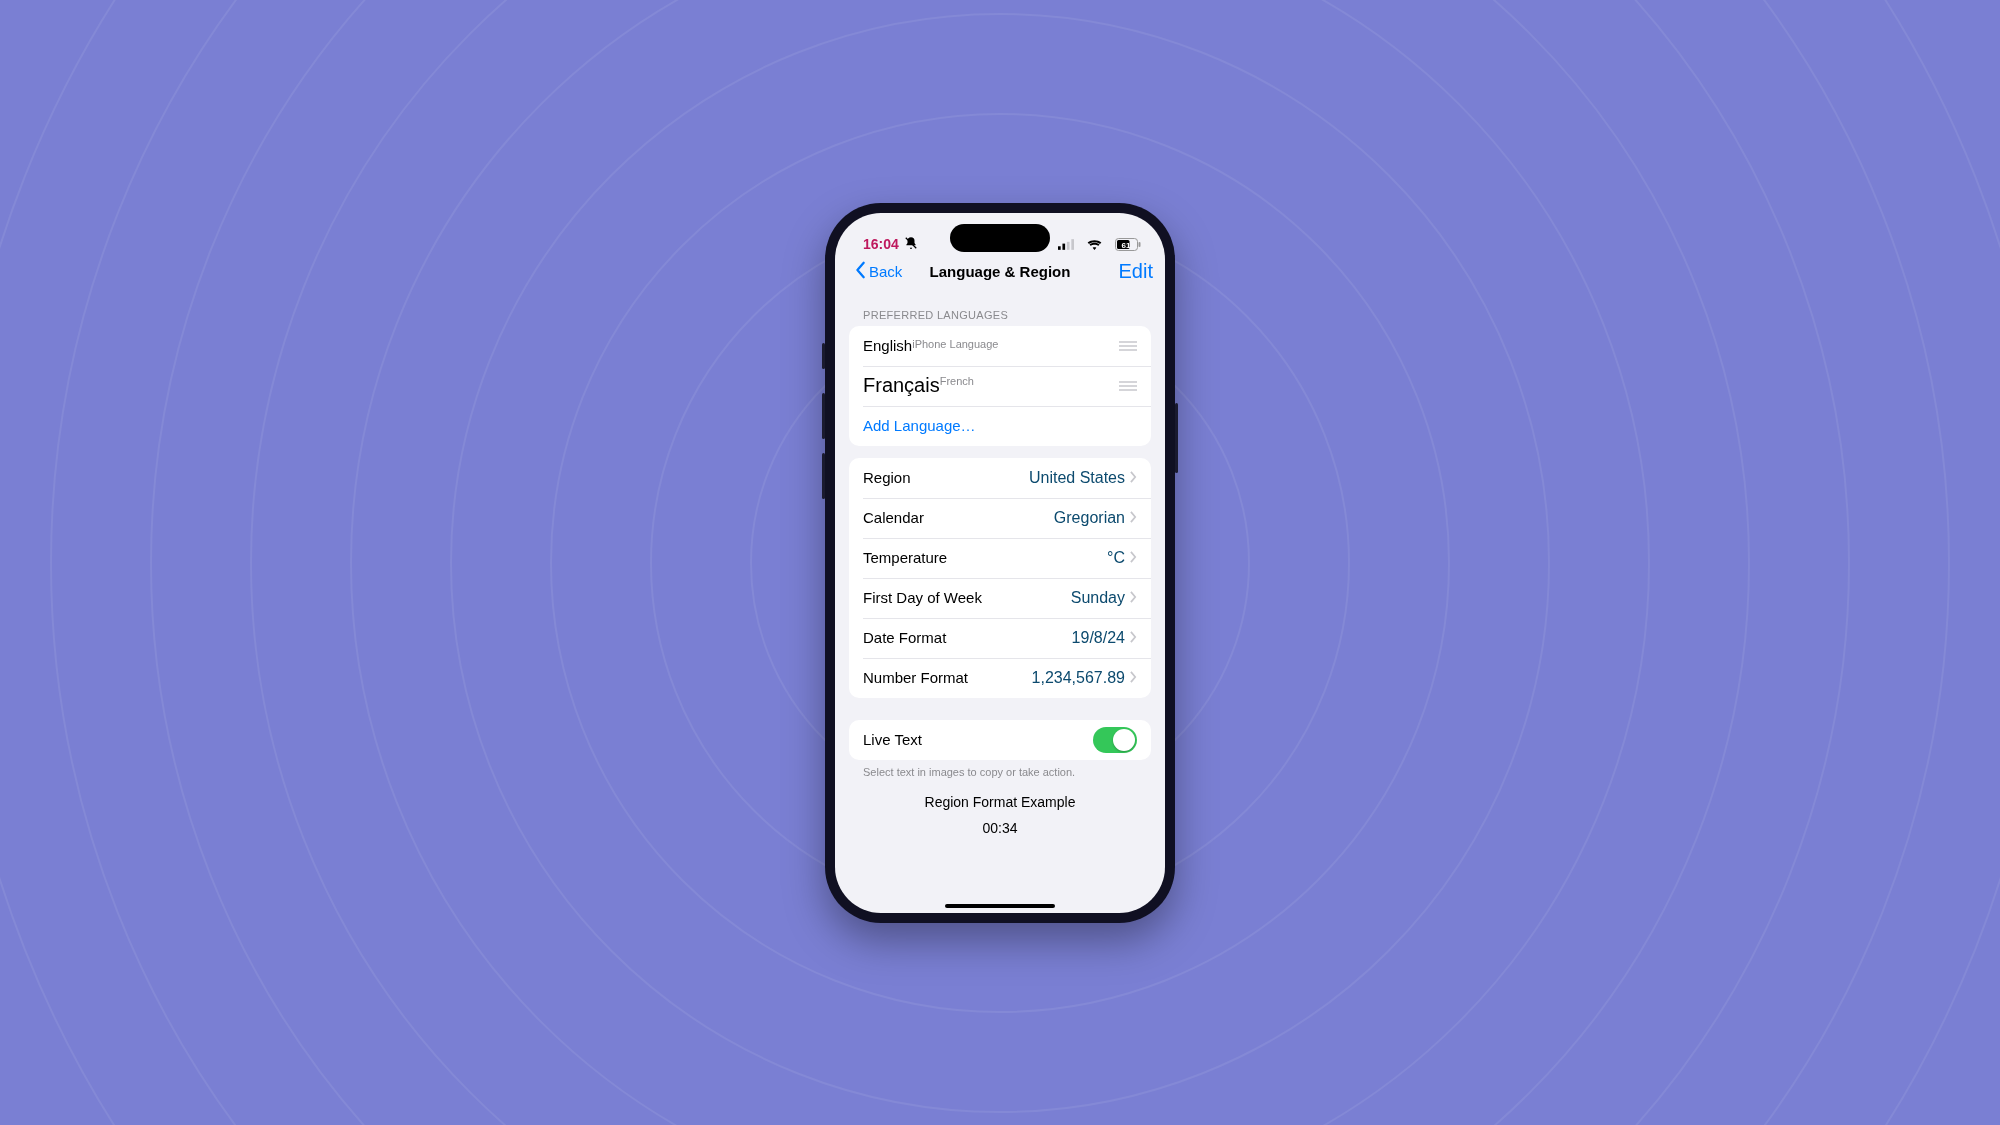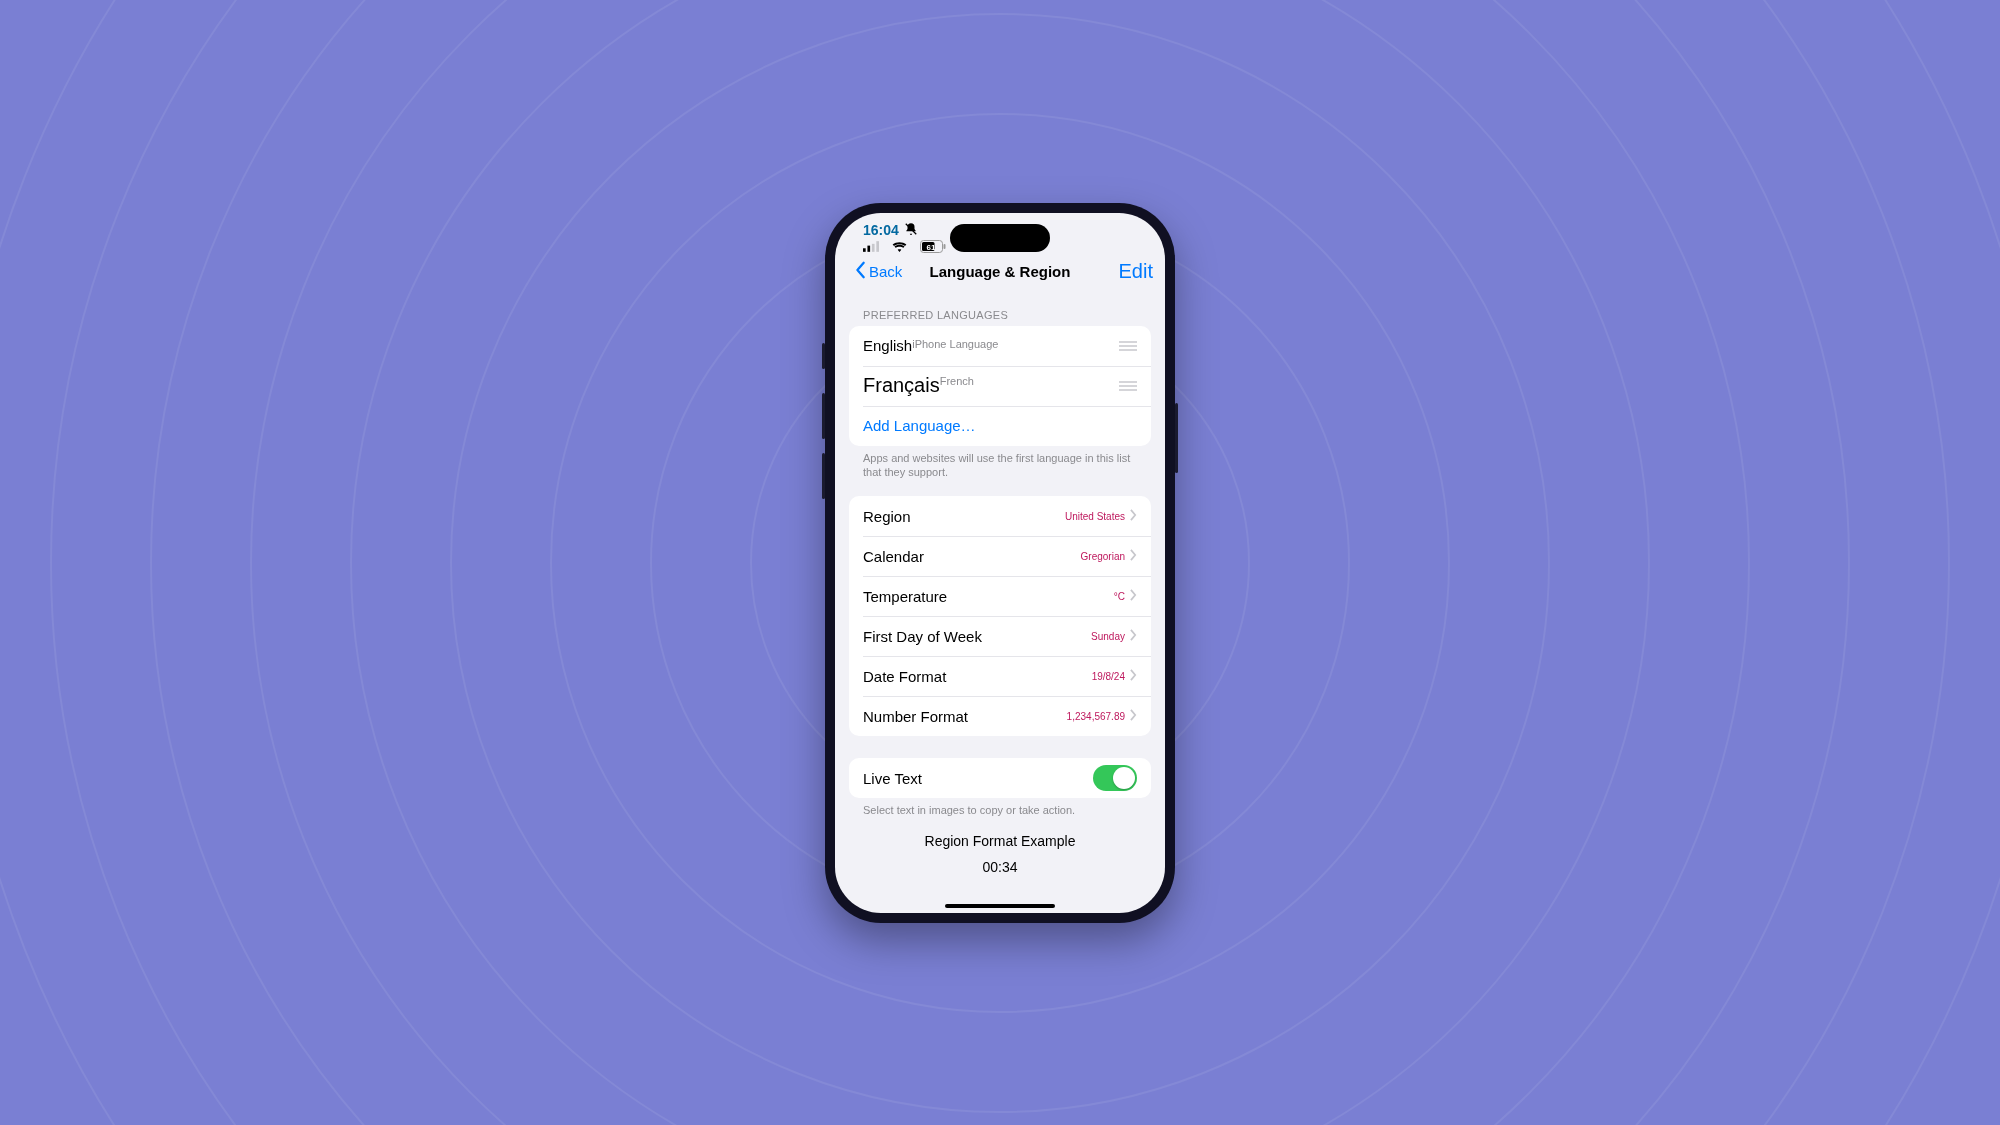--- a/index.html
+++ b/index.html
@@ -54,27 +54,26 @@
     width: 100px;
     height: 28px;
     background: #000;
     border-radius: 18px;
     z-index: 50;
   }
 
   .status-bar {
     display: flex;
     justify-content: space-between;
-    align-items: flex-start;
+    align-items: flex-end;
     padding: 9px 24px 0 28px;
     height: 40px;
     font-size: 14px;
     font-weight: 600;
-    color: #0369a1;
-    flex-direction: column;
+    color: #be185d;
   }
   .status-left { display: flex; align-items: center; gap: 5px; }
   .status-right { display: flex; align-items: center; gap: 13px; }
 
   .nav-bar {
     display: flex;
     justify-content: space-between;
     align-items: center;
     padding: 8px 12px 8px 20px;
     height: 38px;
@@ -133,21 +132,21 @@
     position: absolute;
     top: 0;
     left: 14px;
     right: 0;
     height: 1px;
     background: #e5e5ea;
   }
   .row-label { flex: 1; font-size: 15px; color: #000; }
   .row-sub { font-size: 11px; color: #8a8a8e; margin-top: 1px; }
   .row-main { flex: 1; display: flex; flex-direction: row; }
-  .row-value { font-size: 10px; color: #be185d; margin-right: 5px; }
+  .row-value { font-size: 16px; color: #0c4a6e; margin-right: 5px; }
   .chevron { color: #c7c7cc; }
   .reorder { color: #c7c7cc; }
   .add-link { color: #007aff; font-size: 15px; flex: 1; }
 
   .switch {
     width: 44px; height: 26px;
     background: #34c759;
     border-radius: 13px;
     position: relative;
   }
@@ -291,21 +290,20 @@
                 <line x1="0" y1="1" x2="18" y2="1" stroke="#c7c7cc" stroke-width="1.5"></line>
                 <line x1="0" y1="5" x2="18" y2="5" stroke="#c7c7cc" stroke-width="1.5"></line>
                 <line x1="0" y1="9" x2="18" y2="9" stroke="#c7c7cc" stroke-width="1.5"></line>
               </svg>
           </span>
         </div>
         <div class="row">
           <span class="add-link">Add Language…</span>
         </div>
       </div>
-      <div class="section-footer">Apps and websites will use the first language in this list that they support.</div>
 
       <div style="height:12px"></div>
       <div class="group">
         <div class="row">
           <span class="row-label">Region</span>
           <span class="row-value">United States</span>
           <span class="chevron"><svg width="7" height="12" viewBox="0 0 8 14" fill="none" stroke="#c7c7cc" stroke-width="2">
                 <polyline points="1,1 6,7 1,13"></polyline>
               </svg></span>
         </div>

